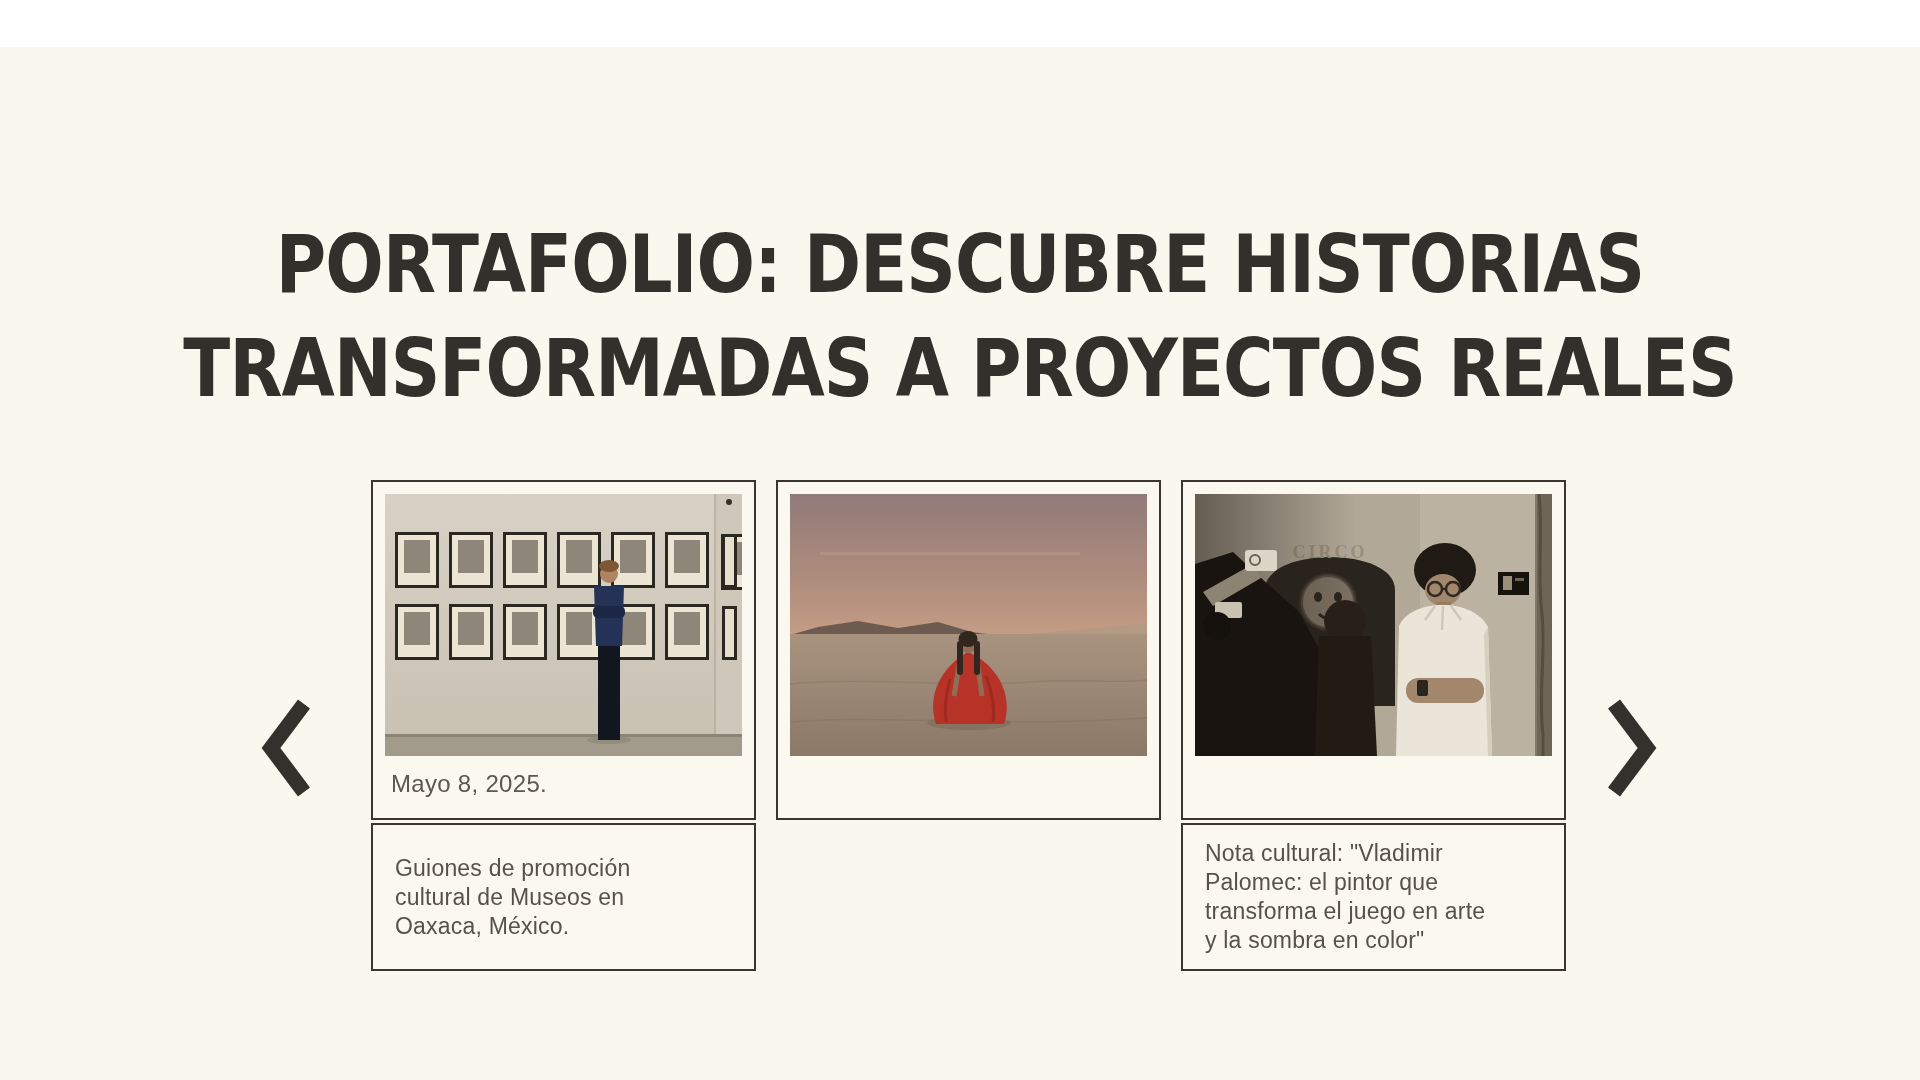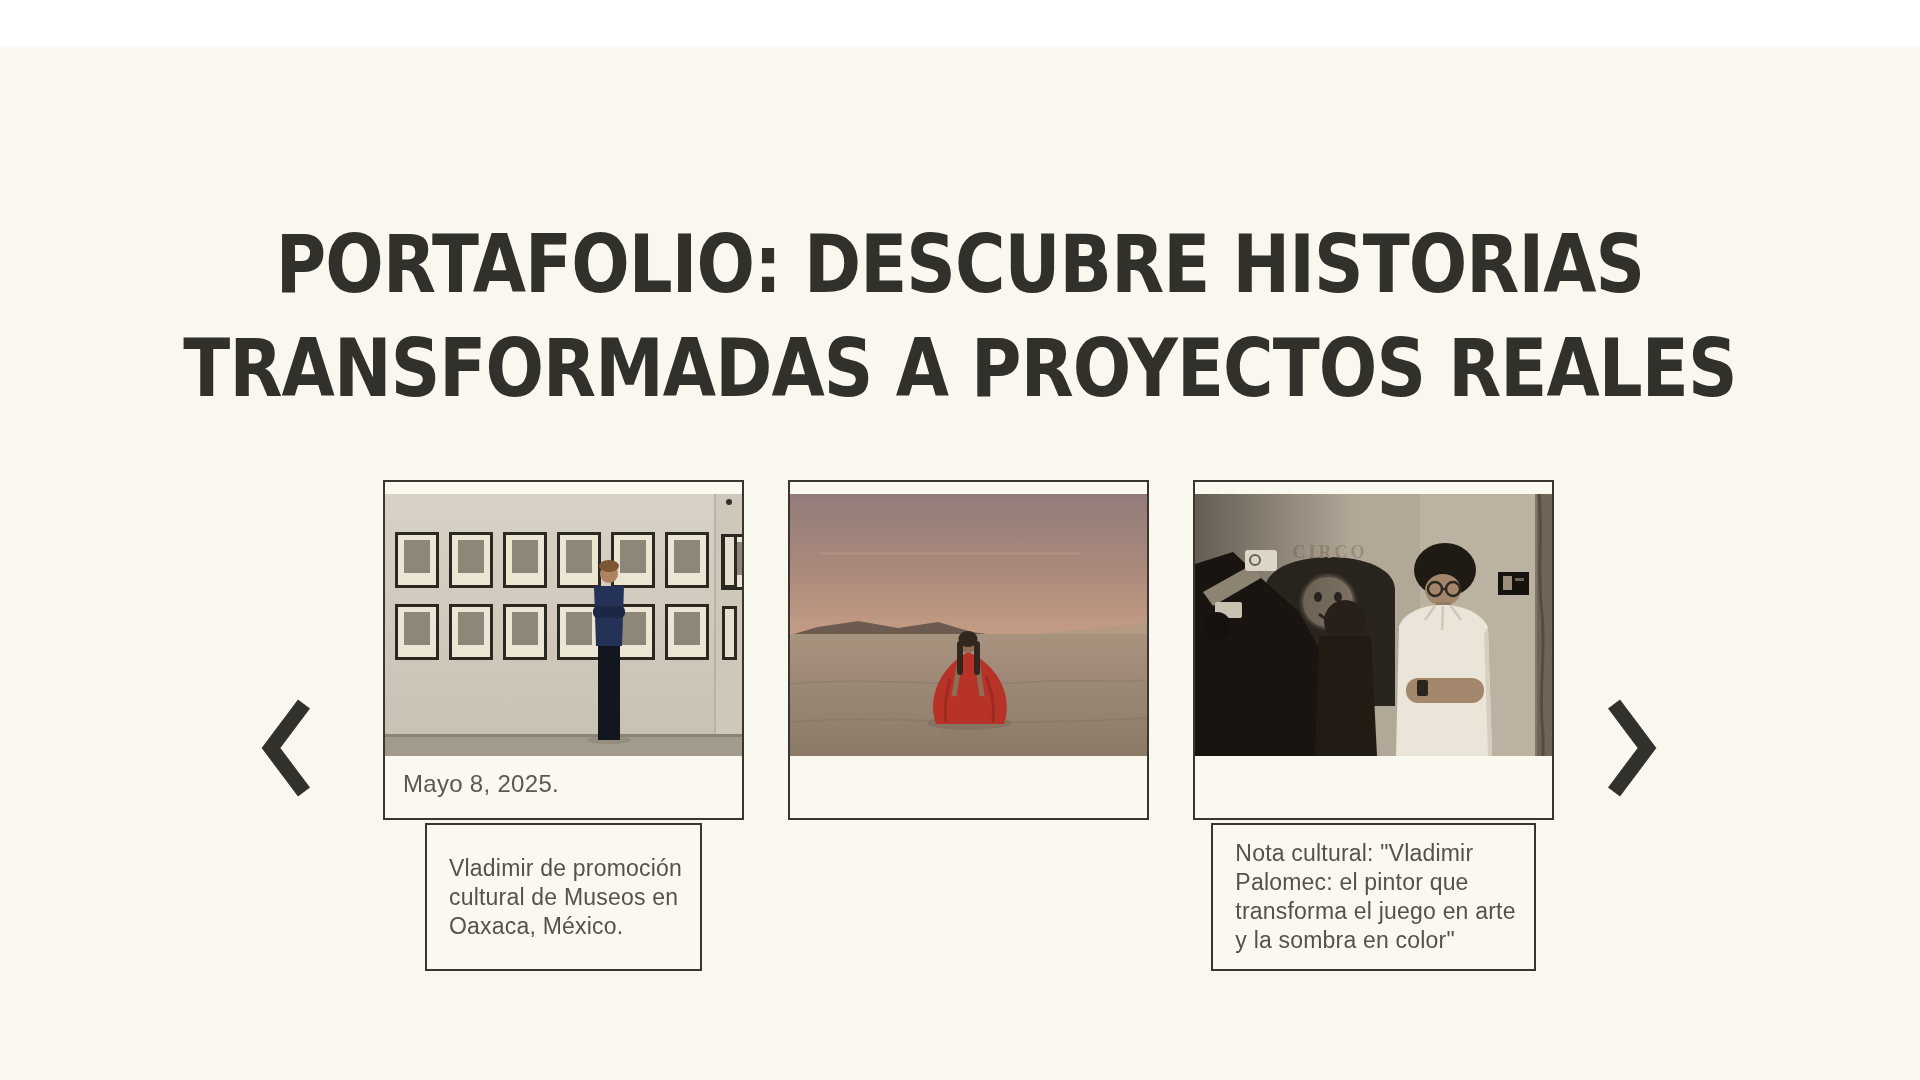--- a/index.html
+++ b/index.html
@@ -18,21 +18,21 @@
     font-weight:bold; font-size:80px; line-height:104px;
     letter-spacing:-1px;
   }
   .title .line { display:block; transform:scaleX(0.86); transform-origin:center; white-space:nowrap; }
 
   
   .cards {
     position:absolute; left:371px; top:433px;
     display:flex; gap:20px;
   }
-  .card { width:385px; display:flex; flex-direction:column; cursor:pointer;align-items:center; }
+  .card { width:385px; display:flex; flex-direction:column; cursor:pointer; }
   .card-top {
     height:340px; border:2px solid #3A362F; background:#FBF8F0;
   }
   .photo {
     display:block; width:357px; height:262px; margin:12px auto 0 auto;
   }
   .photo svg { display:block; width:100%; height:100%; }
   .card-date {
     margin:14px 0 0 0; padding-left:18px;
     font-size:24px; color:#5C5750; letter-spacing:0.3px;
@@ -116,21 +116,21 @@
             <path d="M209,92 L239,92 L237,152 L211,152 Z" fill="#243257"></path>
             <rect x="208" y="112" width="32" height="12" rx="5" fill="#1B2745"></rect>
             <circle cx="224" cy="80" r="9" fill="#AE8462"></circle>
             <path d="M214,80 C213,68 235,68 234,80 C234,72 230,70 224,70 C218,70 214,72 214,80 Z" fill="#7D5634"></path>
             <ellipse cx="224" cy="72" rx="10" ry="6" fill="#7D5634"></ellipse>
           </svg>
         </span>
         <div class="card-date">Mayo 8, 2025.</div>
       </div>
       <div class="card-desc">
-        <p>Vladimir de promoción
+        <p>Guiones de promoción
 cultural de Museos en
 Oaxaca, México.</p>
       </div>
     </article>
 
     <article class="card">
       <div class="card-top">
         <span class="photo">
           <svg viewBox="0 0 357 262" preserveAspectRatio="none">
             <defs>

